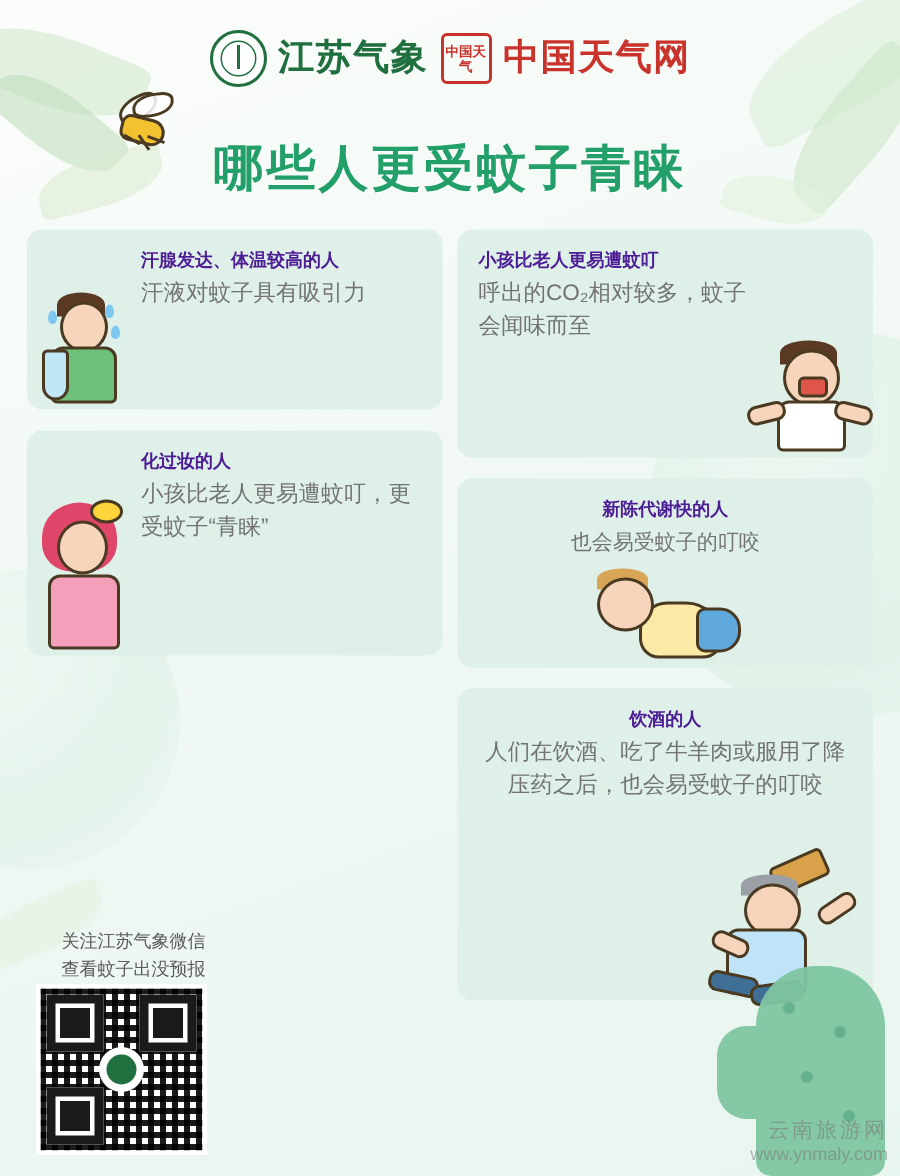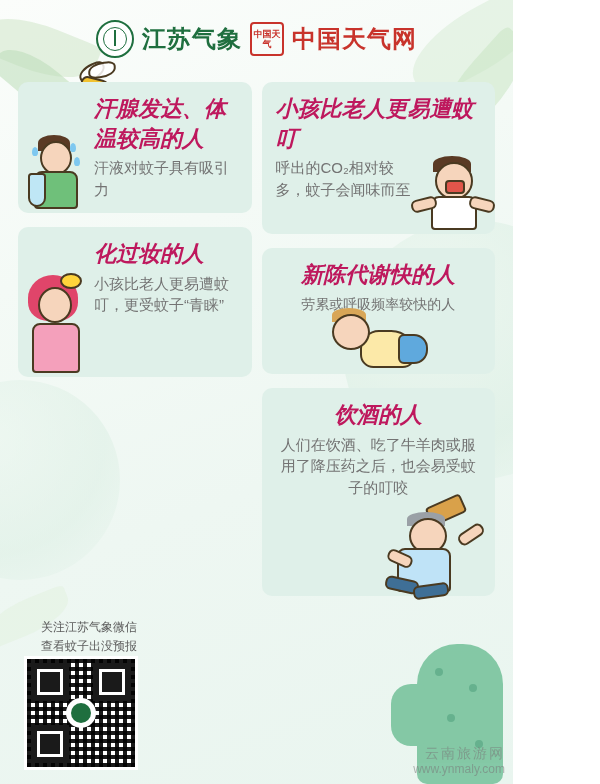--- a/index.html
+++ b/index.html
@@ -8,21 +8,21 @@
   }
   body {
     width: 600px;
     height: 784px;
     font-family: "Liberation Sans", sans-serif;
     background: #ffffff;
     overflow: hidden;
   }
   .poster {
     position: relative;
-    width: 513px;
+    width: 600px;
     height: 784px;
     background: linear-gradient(160deg,#fbfdfb 0%,#f4faf6 30%,#eef7f2 60%,#e9f5ef 100%);
     overflow: hidden;
   }
 
   
   .leaf {
     position: absolute;
     border-radius: 60% 10% 60% 10%;
     opacity: .55;
@@ -198,25 +198,24 @@
   .card {
     position: relative;
     background: #dff0e9;
     border-radius: 10px;
     padding: 12px 14px;
     box-sizing: border-box;
   }
   .card.center { text-align: center; }
   .card h3 {
     margin: 0 0 4px 0;
-    font-size: 22px;
+    font-size: 12px;
     font-weight: bold;
-    color: #be185d;
+    color: #4c1d95;
     line-height: 1.35;
-    font-style: italic;
   }
   .card p {
     margin: 0;
     font-size: 15px;
     color: #737373;
     line-height: 1.45;
   }
   .card .sub-small { font-size: 14px; }
   .card .txt-pad-l { padding-left: 62px; }
   .card .txt-pad-r { padding-right: 70px; }
@@ -416,20 +415,21 @@
 
   <div class="mosquito">
     <div class="mq-wing w1"></div>
     <div class="mq-wing w2"></div>
     <div class="mq-body"></div>
     <div class="mq-leg" style="left:20px;top:32px;transform:rotate(30deg);"></div>
     <div class="mq-leg" style="left:28px;top:34px;transform:rotate(55deg);"></div>
     <div class="mq-leg" style="left:36px;top:32px;transform:rotate(20deg);"></div>
   </div>
 
+  <div class="title">哪些人更受蚊子青睐</div>
 
   <div class="content">
 
     <div class="col">
 
       <div class="card" style="min-height:120px;">
         <h3 class="txt-pad-l">汗腺发达、体温较高的人</h3>
         <p class="txt-pad-l">汗液对蚊子具有吸引力</p>
         <div class="fig fig1">
           <div class="hair"></div>
@@ -466,21 +466,21 @@
           <div class="head"></div>
           <div class="mouth"></div>
           <div class="torso"></div>
           <div class="arm a1"></div>
           <div class="arm a2"></div>
         </div>
       </div>
 
       <div class="card center" style="min-height:126px;">
         <h3>新陈代谢快的人</h3>
-        <p class="sub-small">劳累或呼吸频率较快的人</p>
+        <p class="sub-small">也会易受蚊子的叮咬</p>
         <div class="fig fig4">
           <div class="torso"></div>
           <div class="diaper"></div>
           <div class="hair"></div>
           <div class="head"></div>
         </div>
       </div>
 
       <div class="card center" style="min-height:208px;">
         <h3>饮酒的人</h3>

